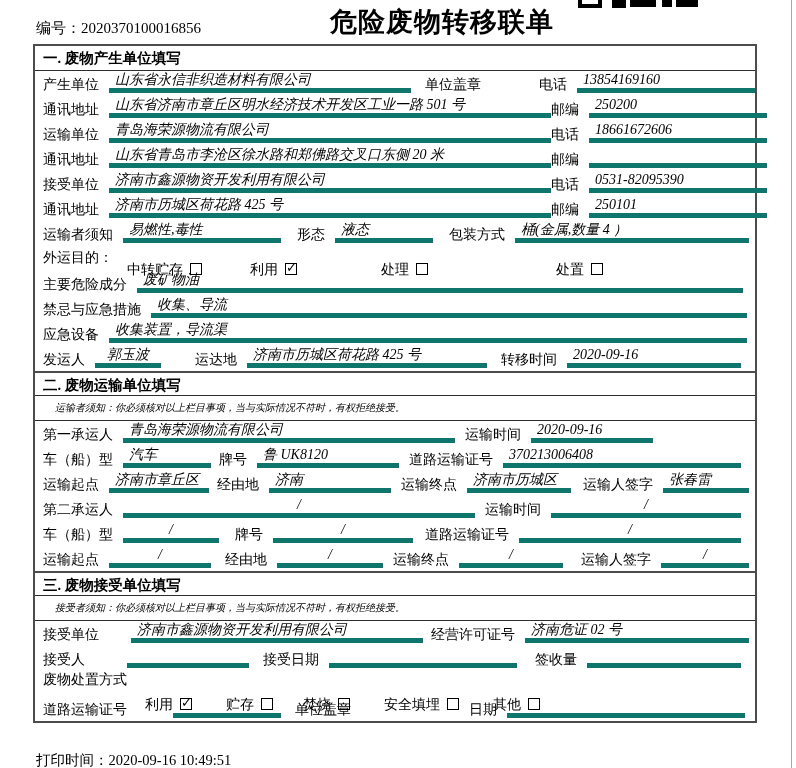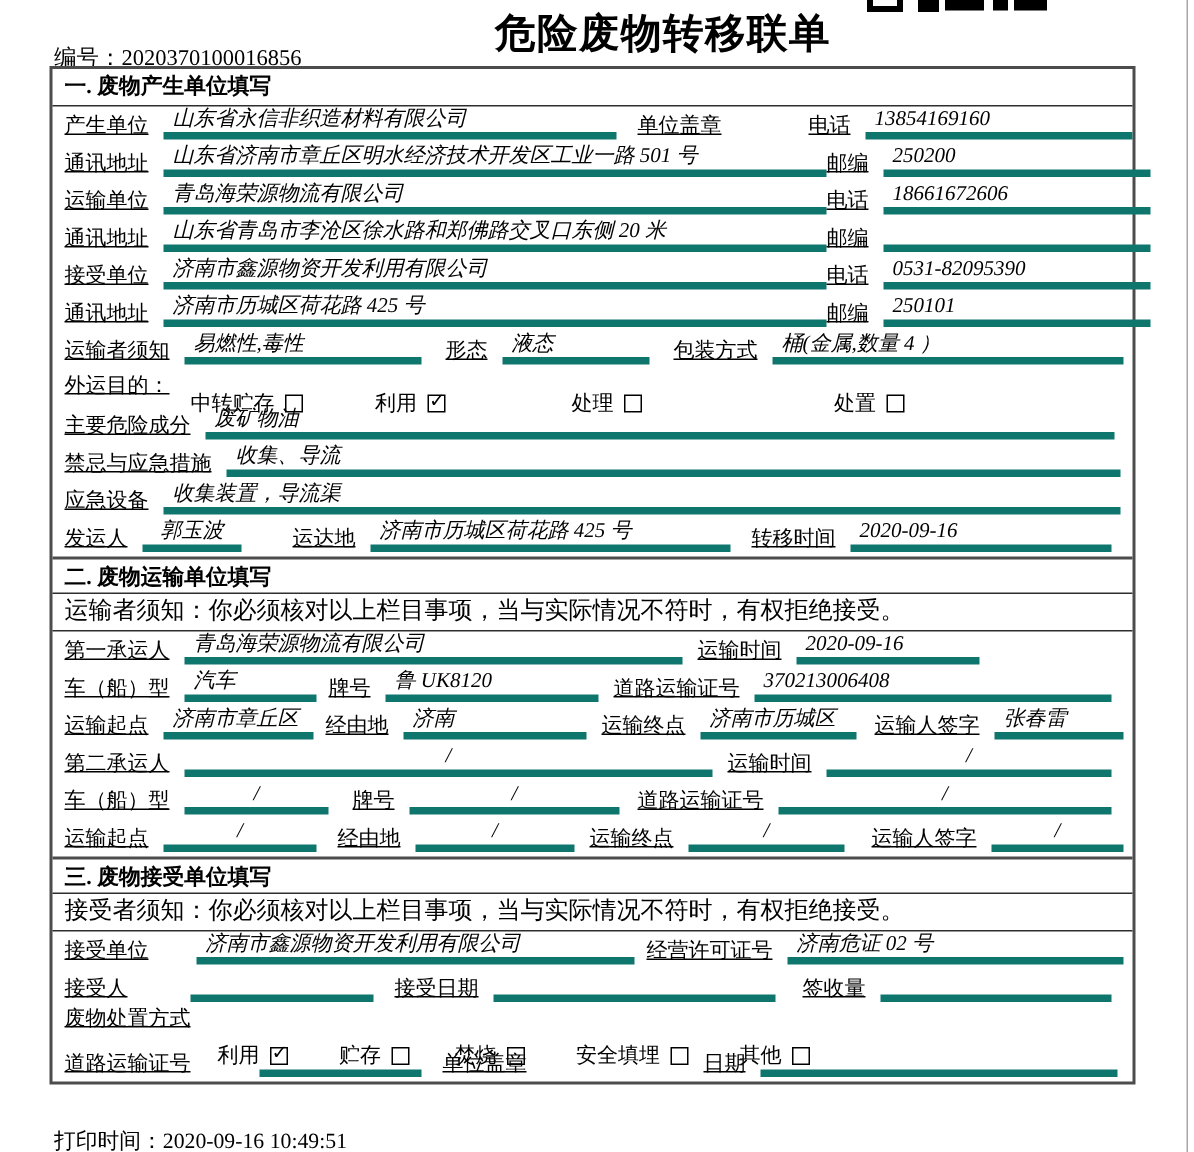--- a/index.html
+++ b/index.html
@@ -12,36 +12,36 @@
 
   
   .stamp-frag { position:absolute; left:578px; top:0; width:130px; height:9px; overflow:hidden; }
   .stamp-frag .f-box { position:absolute; left:0; top:-12px; width:24px; height:20px; border:4px solid #000; }
   .stamp-frag .f1 { position:absolute; left:34px; top:0; width:14px; height:8px; background:#000; }
   .stamp-frag .f2 { position:absolute; left:52px; top:-3px; width:26px; height:10px; background:#000; }
   .stamp-frag .f3 { position:absolute; left:84px; top:0; width:10px; height:7px; background:#000; }
   .stamp-frag .f4 { position:absolute; left:98px; top:-4px; width:22px; height:11px; background:#000; }
 
   .doc-header { position:relative; height:44px; }
-  .doc-number { position:absolute; left:36px; top:29px; font-size:15px; white-space:nowrap; }
+  .doc-number { position:absolute; left:36px; top:19px; font-size:15px; white-space:nowrap; }
   .doc-title  { position:absolute; left:330px; top:4px; font-size:27px; font-weight:bold;
                 letter-spacing:1px; white-space:nowrap; }
 
   .form-table { position:absolute; left:33px; top:44px; width:724px; border:2px solid #4c4c4c; background:#fff; }
 
   .section-header { font-size:14.5px; font-weight:bold; height:25px; line-height:23px;
     padding:1px 8px 0 8px; border-bottom:1.5px solid #2e2e2e; }
   .section-header.mid { border-top:2px solid #4c4c4c; }
 
-  .notice-row { font-size:16px; height:25px; line-height:24px; padding-left:8px;
-    border-bottom:1.5px solid #2e2e2e; white-space:nowrap; }
+  .notice-row { font-size:10px; height:25px; line-height:24px; padding-left:20px;
+    border-bottom:1.5px solid #2e2e2e; white-space:nowrap;font-style:italic; }
 
   .row { display:flex; align-items:flex-end; height:25px; padding:0 0 3px 8px;
     font-size:14px; line-height:17px; }
-  .lbl { white-space:nowrap; margin-right:10px; flex:0 0 auto;text-decoration:underline; }
+  .lbl { white-space:nowrap; margin-right:10px; flex:0 0 auto; }
   .val { border-bottom:5px solid #0f766e; padding:0 2px 0 6px; white-space:nowrap;
     overflow:hidden; min-height:17px; flex:0 0 auto;font-style:italic; }
   .val.grow { flex:1 1 auto; }
   .val.ctr { text-align:center; padding-left:2px;margin-top:28px; }
   .spacer { flex:1 1 auto; }
 
   .opt { display:flex; align-items:center; white-space:nowrap;margin-top:25px; }
   .cb { width:12px; height:12px; border:1.5px solid #000; display:inline-block;
     margin-left:7px; position:relative; top:-1px; flex:0 0 auto; }
   .cb.checked::after { content:"\2713"; position:absolute; top:-5px; left:0px;

